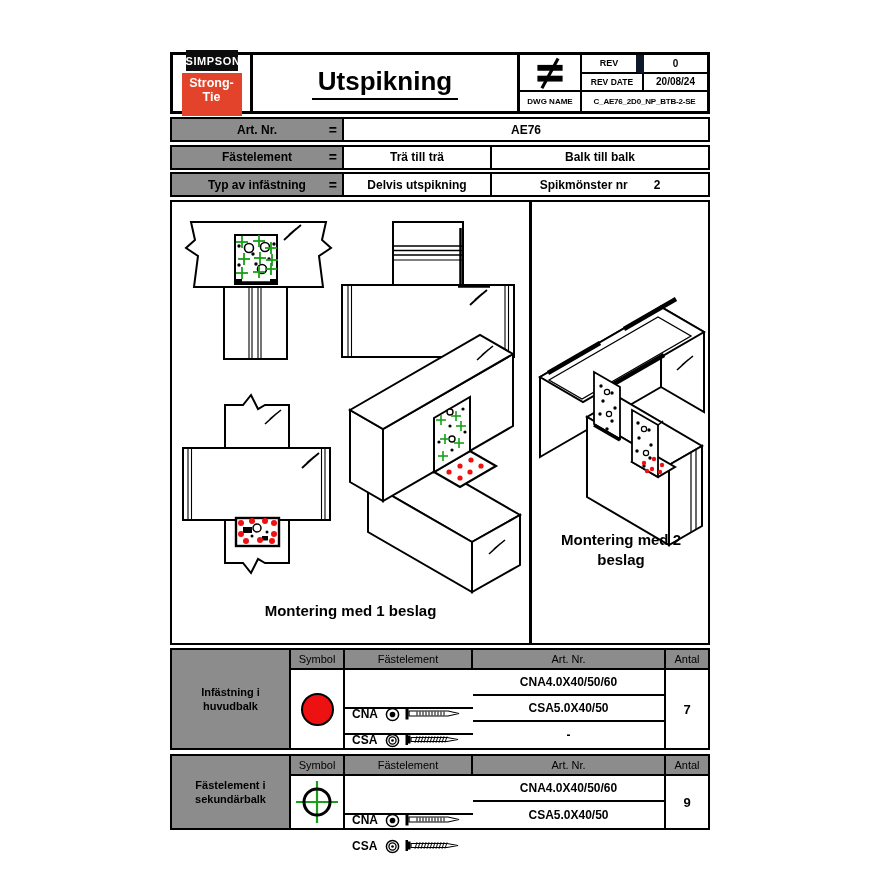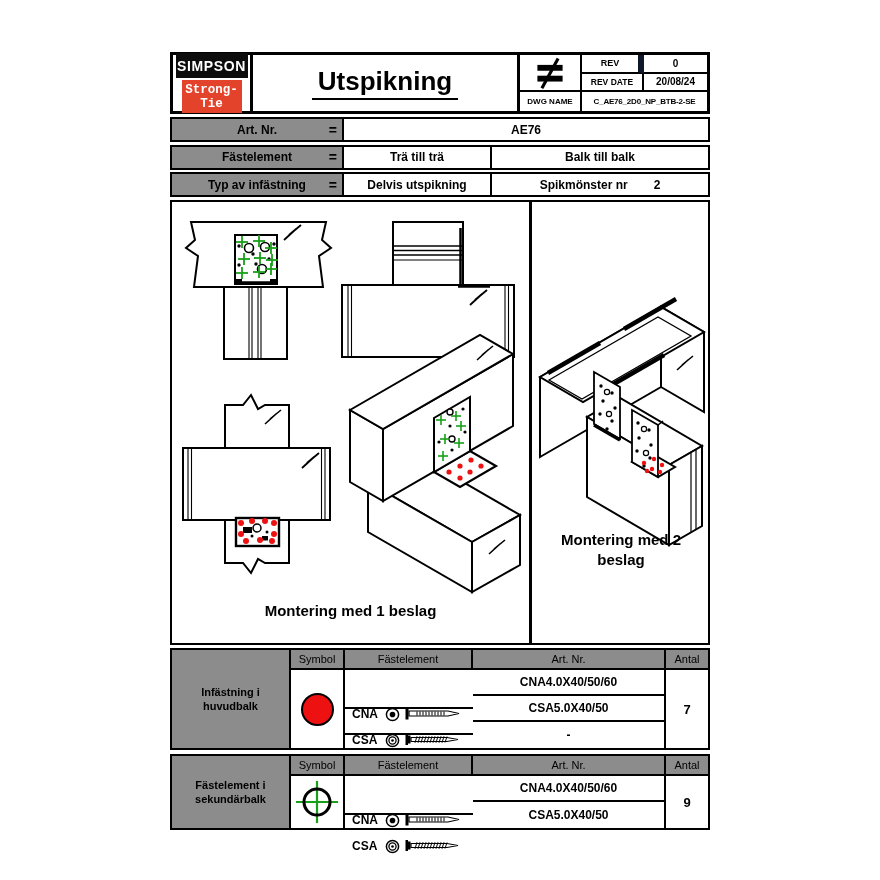--- a/index.html
+++ b/index.html
@@ -4,31 +4,31 @@
 <style>
   html,body{margin:0;padding:0;background:#fff;}
   .page{position:relative;width:880px;height:880px;background:#fff;overflow:hidden;
         font-family:"Liberation Sans",sans-serif;color:#000;}
   .doc{position:absolute;left:170px;top:52px;width:540px;}
 
   
   .hdr{display:flex;height:62px;border:3px solid #000;box-sizing:border-box;background:#fff;}
   .logo-cell{width:80px;border-right:3px solid #000;box-sizing:border-box;display:flex;flex-direction:column;
              justify-content:center;align-items:center;gap:2px;}
-  .logo-top{background:#0c0c0c;color:#fff;font-weight:bold;font-size:14px;letter-spacing:.6px;
-            width:72px;text-align:center;padding:5px 0 4px;}
-  .logo-bot{background:#e2432a;color:#fff;font-family:Liberation Mono, monospace;font-weight:bold;
-            font-size:12.5px;width:60px;text-align:center;padding:3px 0 2px;}
+  .logo-top{background:#0c0c0c;color:#fff;font-weight:bold;font-size:11px;letter-spacing:.6px;
+            width:52px;text-align:center;padding:5px 0 4px;}
+  .logo-bot{background:#e2432a;color:#fff;font-family:Liberation Sans, sans-serif;font-weight:bold;
+            font-size:12.5px;width:60px;text-align:center;padding:3px 0 12px;}
   .title-cell{flex:1;display:flex;align-items:center;justify-content:center;}
   .title{font-size:26px;font-weight:bold;border-bottom:2.5px solid #000;padding:0 6px 1px;}
   .hdr-right{width:190px;border-left:3px solid #000;box-sizing:border-box;display:grid;
              grid-template-columns:62px 62px 1fr;grid-template-rows:1fr 1fr 1fr;}
   .hdr-right div{display:flex;align-items:center;justify-content:center;box-sizing:border-box;}
   .sym-cell{grid-column:1;grid-row:1/3;border-right:2px solid #000;border-bottom:2px solid #000;}
-  .rev-l{grid-column:2;grid-row:1;border-right:6px solid #0f172a;border-bottom:2px solid #000;font-size:9px;font-weight:bold;}
+  .rev-l{grid-column:2;grid-row:1;border-right:8px solid #0f172a;border-bottom:2px solid #000;font-size:9px;font-weight:bold;}
   .rev-v{grid-column:3;grid-row:1;border-bottom:2px solid #000;font-size:10px;font-weight:bold;}
   .rvd-l{grid-column:2;grid-row:2;border-right:2px solid #000;border-bottom:2px solid #000;font-size:8.5px;font-weight:bold;}
   .rvd-v{grid-column:3;grid-row:2;border-bottom:2px solid #000;font-size:10px;font-weight:bold;}
   .dwg-l{grid-column:1;grid-row:3;border-right:2px solid #000;font-size:8px;font-weight:bold;}
   .dwg-v{grid-column:2/4;grid-row:3;font-size:8px;font-weight:bold;letter-spacing:-.2px;}
 
   
   .info-row{display:flex;height:25px;border:2.5px solid #000;box-sizing:border-box;margin-top:2.5px;background:#fff;}
   .info-row.first{margin-top:3px;}
   .info-label{width:172px;background:#8c8c8c;border-right:2.5px solid #000;box-sizing:border-box;

